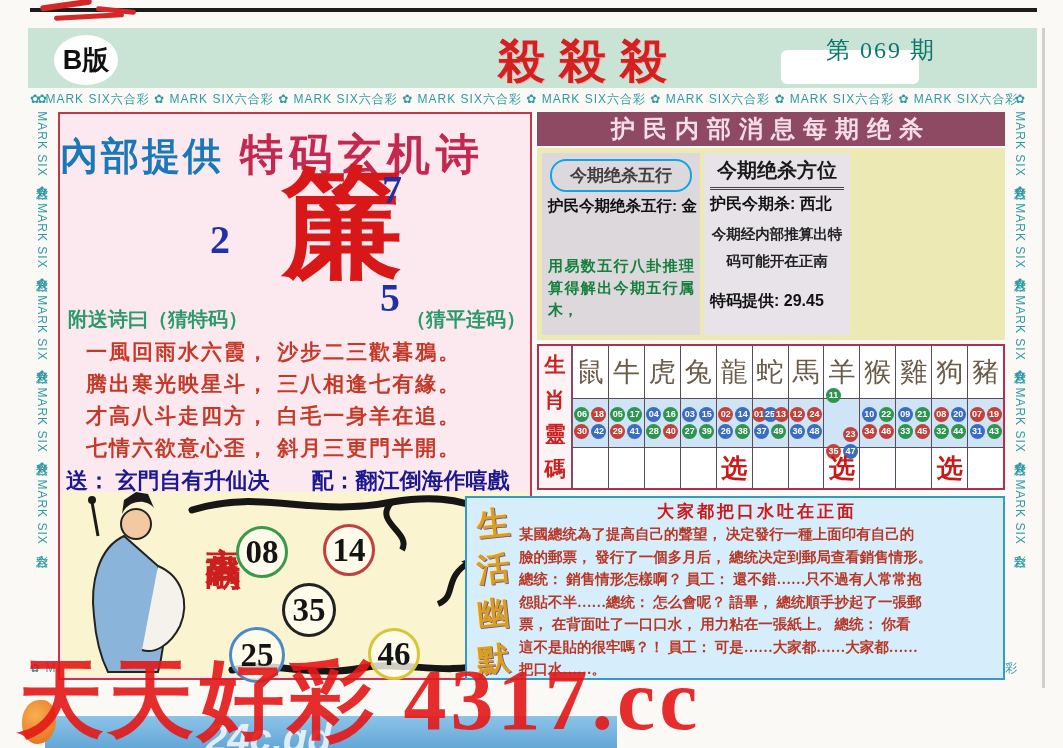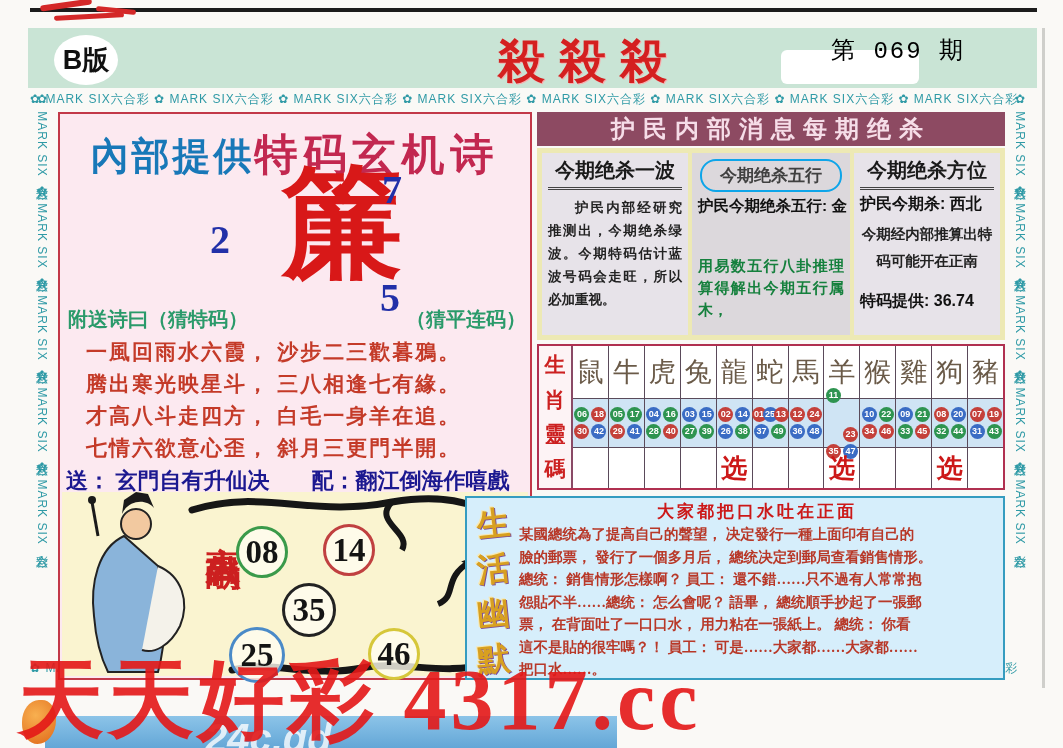--- a/index.html
+++ b/index.html
@@ -14,34 +14,34 @@
   .top-deco i:nth-child(1){left:4px;top:2px;width:52px;height:6px;transform:rotate(-8deg);}
   .top-deco i:nth-child(2){left:60px;top:8px;width:40px;height:5px;transform:rotate(6deg);}
   .top-deco i:nth-child(3){left:18px;top:14px;width:70px;height:5px;transform:rotate(-3deg);}
 
   
   .header{position:absolute;left:28px;top:28px;width:1009px;height:60px;background:#c9e4d5;}
   .edition{position:absolute;left:26px;top:7px;width:64px;height:50px;background:#fff;border-radius:50%;
            display:flex;align-items:center;justify-content:center;font-size:27px;font-weight:bold;color:#111;}
   .main-title{position:absolute;left:470px;top:2px;font-size:47px;font-weight:900;color:#d42020;
               letter-spacing:14px;font-family:"Liberation Serif",serif;text-shadow:1px 1px 0 #f5b0b0;}
-  .issue{position:absolute;right:72px;top:6px;font-size:24px;color:#000000;font-family:Liberation Mono, monospace;letter-spacing:2px;}
+  .issue{position:absolute;right:101px;top:6px;font-size:24px;color:#0f766e;font-family:Liberation Serif, serif;letter-spacing:2px;}
   .header-box{position:absolute;right:118px;top:22px;width:138px;height:34px;background:#ffffff;border-radius:6px;}
 
   
   .pat{color:#2f9aa6;font-size:12px;letter-spacing:1px;overflow:hidden;white-space:nowrap;position:absolute;}
   .pat-top{left:30px;top:90px;width:1006px;height:19px;line-height:19px;}
   .pat-bottom{left:30px;top:659px;width:1006px;height:19px;line-height:19px;}
   .pat-left{left:30px;top:92px;width:24px;height:566px;writing-mode:vertical-rl;text-orientation:mixed;line-height:24px;}
   .pat-right{left:1008px;top:92px;width:24px;height:566px;writing-mode:vertical-rl;text-orientation:mixed;line-height:24px;}
 
   
   .left-panel{position:absolute;left:58px;top:112px;width:474px;height:568px;box-sizing:border-box;
               background:#fce9f0;border:2px solid #c23848;}
-  .lp-title{position:absolute;left:0;top:12px;width:100%;display:flex;justify-content:center;align-items:baseline;}
+  .lp-title{position:absolute;left:0;top:12px;width:100%;display:flex;justify-content:flex-start;gap:16px;align-items:baseline;}
   .lp-title .t-blue{color:#1878b8;font-size:38px;font-weight:900;letter-spacing:3px;}
   .lp-title .t-red{color:#c22850;font-size:43px;font-weight:900;letter-spacing:6px;font-family:"Liberation Serif",serif;}
   .big-char{position:absolute;left:222px;top:48px;font-size:122px;line-height:1;color:#d81818;font-weight:900;
             font-family:"Liberation Serif",serif;}
   .mystic-num{position:absolute;color:#2230a8;font-size:40px;font-weight:bold;font-family:"Liberation Serif",serif;}
   .num-top{left:322px;top:52px;} .num-left{left:150px;top:102px;} .num-bottom{left:320px;top:160px;}
   .poem-labels{position:absolute;left:8px;top:192px;width:458px;display:flex;justify-content:space-between;
                color:#2a9a6a;font-size:20px;font-weight:900;}
   .poem{position:absolute;left:26px;top:222px;width:436px;}
   .poem-line{color:#c43a28;font-size:21px;font-weight:900;line-height:32px;letter-spacing:2px;
@@ -192,34 +192,30 @@
           <div class="m-circle" style="left: 167px; top: 135px; width: 56px; height: 56px; border-color: rgb(74, 138, 200);">25</div>
           <div class="m-circle" style="left: 306px; top: 136px; width: 52px; height: 52px; border-color: rgb(214, 199, 58);">46</div>
         </div>
     </div>
   </div>
 
   <div class="right-panel">
     <div class="banner">护民内部消息每期绝杀</div>
 
     <div class="cols-box">
-      <div class="col col1">
-        <div class="col-head">今期绝杀一波</div>
-        <div class="col-body indent">护民内部经研究推测出，今期绝杀绿波。今期特码估计蓝波号码会走旺，所以必加重视。</div>
-      </div>
       <div class="col col2">
         <div class="col-head-pill">今期绝杀五行</div>
         <div class="col-strong">护民今期绝杀五行: 金</div>
         <div class="col-body col-body2">用易数五行八卦推理算得解出今期五行属木，</div>
       </div>
       <div class="col col3">
         <div class="col-head">今期绝杀方位</div>
         <div class="col-strong">护民今期杀: 西北</div>
         <div class="col-body">今期经内部推算出特码可能开在正南</div>
-        <div class="col-footer">特码提供: 36.74</div>
+        <div class="col-footer">特码提供: 29.45</div>
       </div>
     </div>
 
     <div class="zodiac">
       <div class="zodiac-label" id="zodiac-label">
           <span class="zlabel-char">生</span>
           <span class="zlabel-char">肖</span>
           <span class="zlabel-char">靈</span>
           <span class="zlabel-char">碼</span>
         </div>

